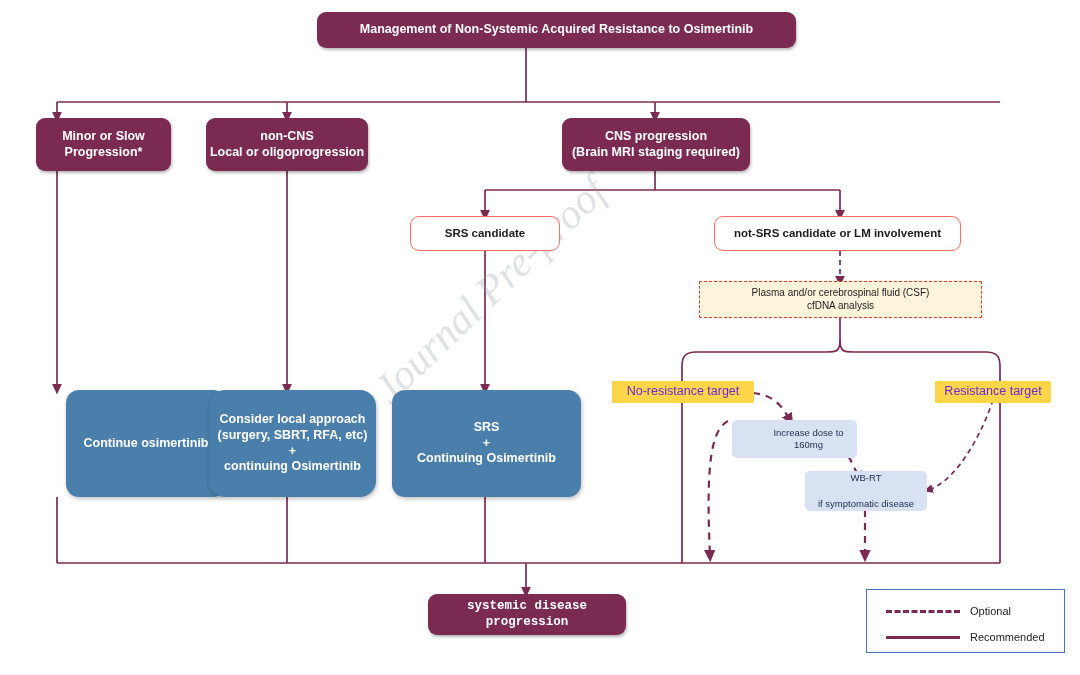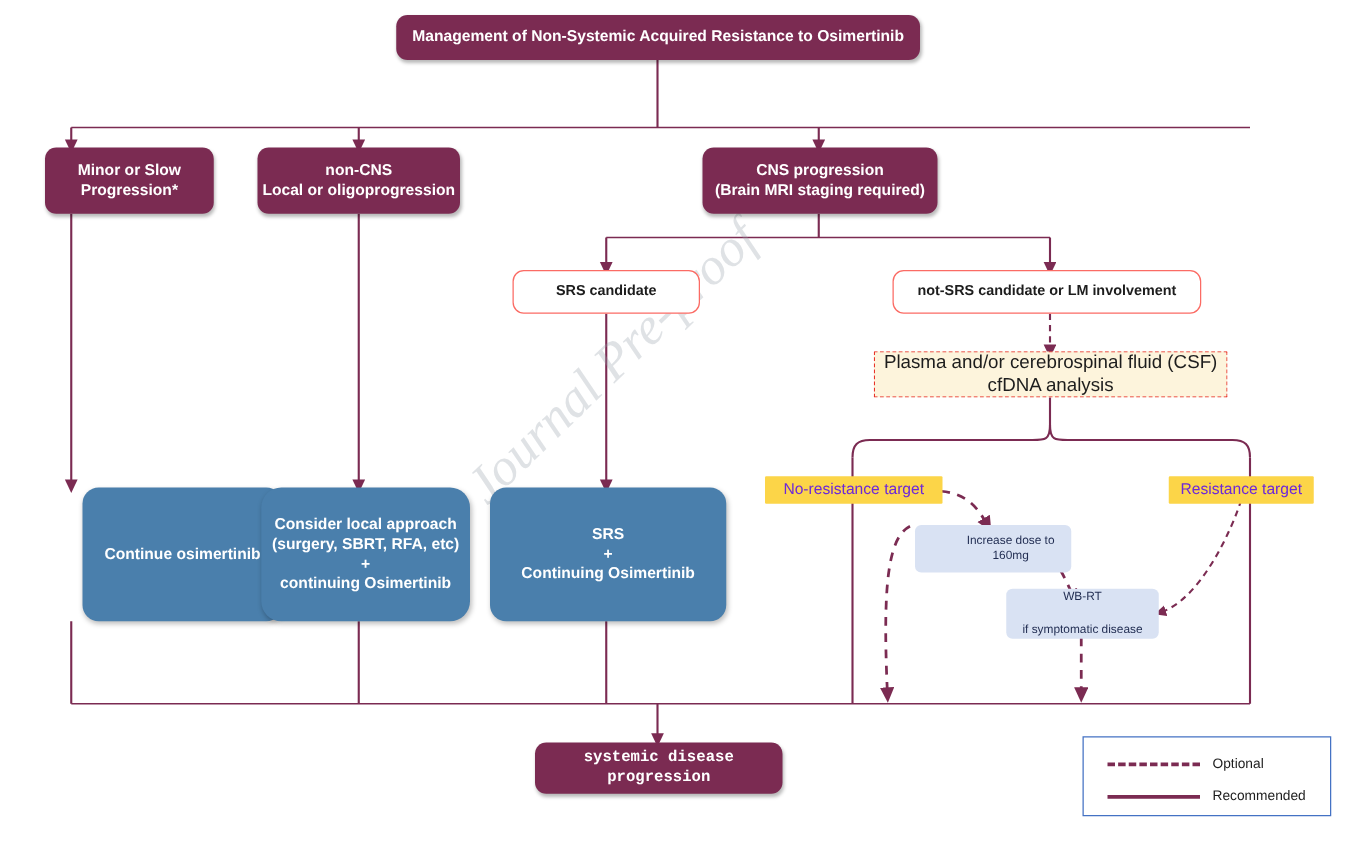--- a/index.html
+++ b/index.html
@@ -50,21 +50,21 @@
     border-radius: 9px;
     color: #1d1d1d;
     font-weight: bold;
     font-size: 11.5px;
   }
   
   .cream {
     background: #FDF4DC;
     border: 1.6px dashed #E8332A;
     color: #1d1d1d;
-    font-size: 15px;
+    font-size: 10px;
     font-weight: normal;
     border-radius: 1px;
   }
   
   .blue {
     background: #4A7FAC;
     color: #ffffff;
     border-radius: 13px;
     font-weight: bold;
     font-size: 12.5px;
@@ -194,21 +194,21 @@
       <path d="M728,421 C710,430 706,470 710,556" marker-end="url(#ahs)"></path>
       <path d="M865,510 L865,556" marker-end="url(#ahs)"></path>
     </g>
     <g stroke="#7B2B52" fill="none" stroke-width="1.7" stroke-dasharray="5,4">
       <path d="M993,400 C985,425 960,480 928,490" marker-end="url(#ahs)"></path>
     </g>
   </svg>
 
   <div class="watermark">Journal Pre-proof</div>
 
-  <div class="node maroon" style="left:317px; top:12px; width:419px; height:36px;">
+  <div class="node maroon" style="left:317px; top:12px; width:479px; height:36px;">
     <span>Management of Non-Systemic Acquired Resistance to Osimertinib</span>
   </div>
 
   <div class="node maroon" style="left:36px; top:118px; width:135px; height:53px; flex-direction:column;">
     <span>Minor or Slow</span>
     <span>Progression*</span>
   </div>
 
   <div class="node maroon" style="left:206px; top:118px; width:162px; height:53px; flex-direction:column;">
     <span>non-CNS</span>

